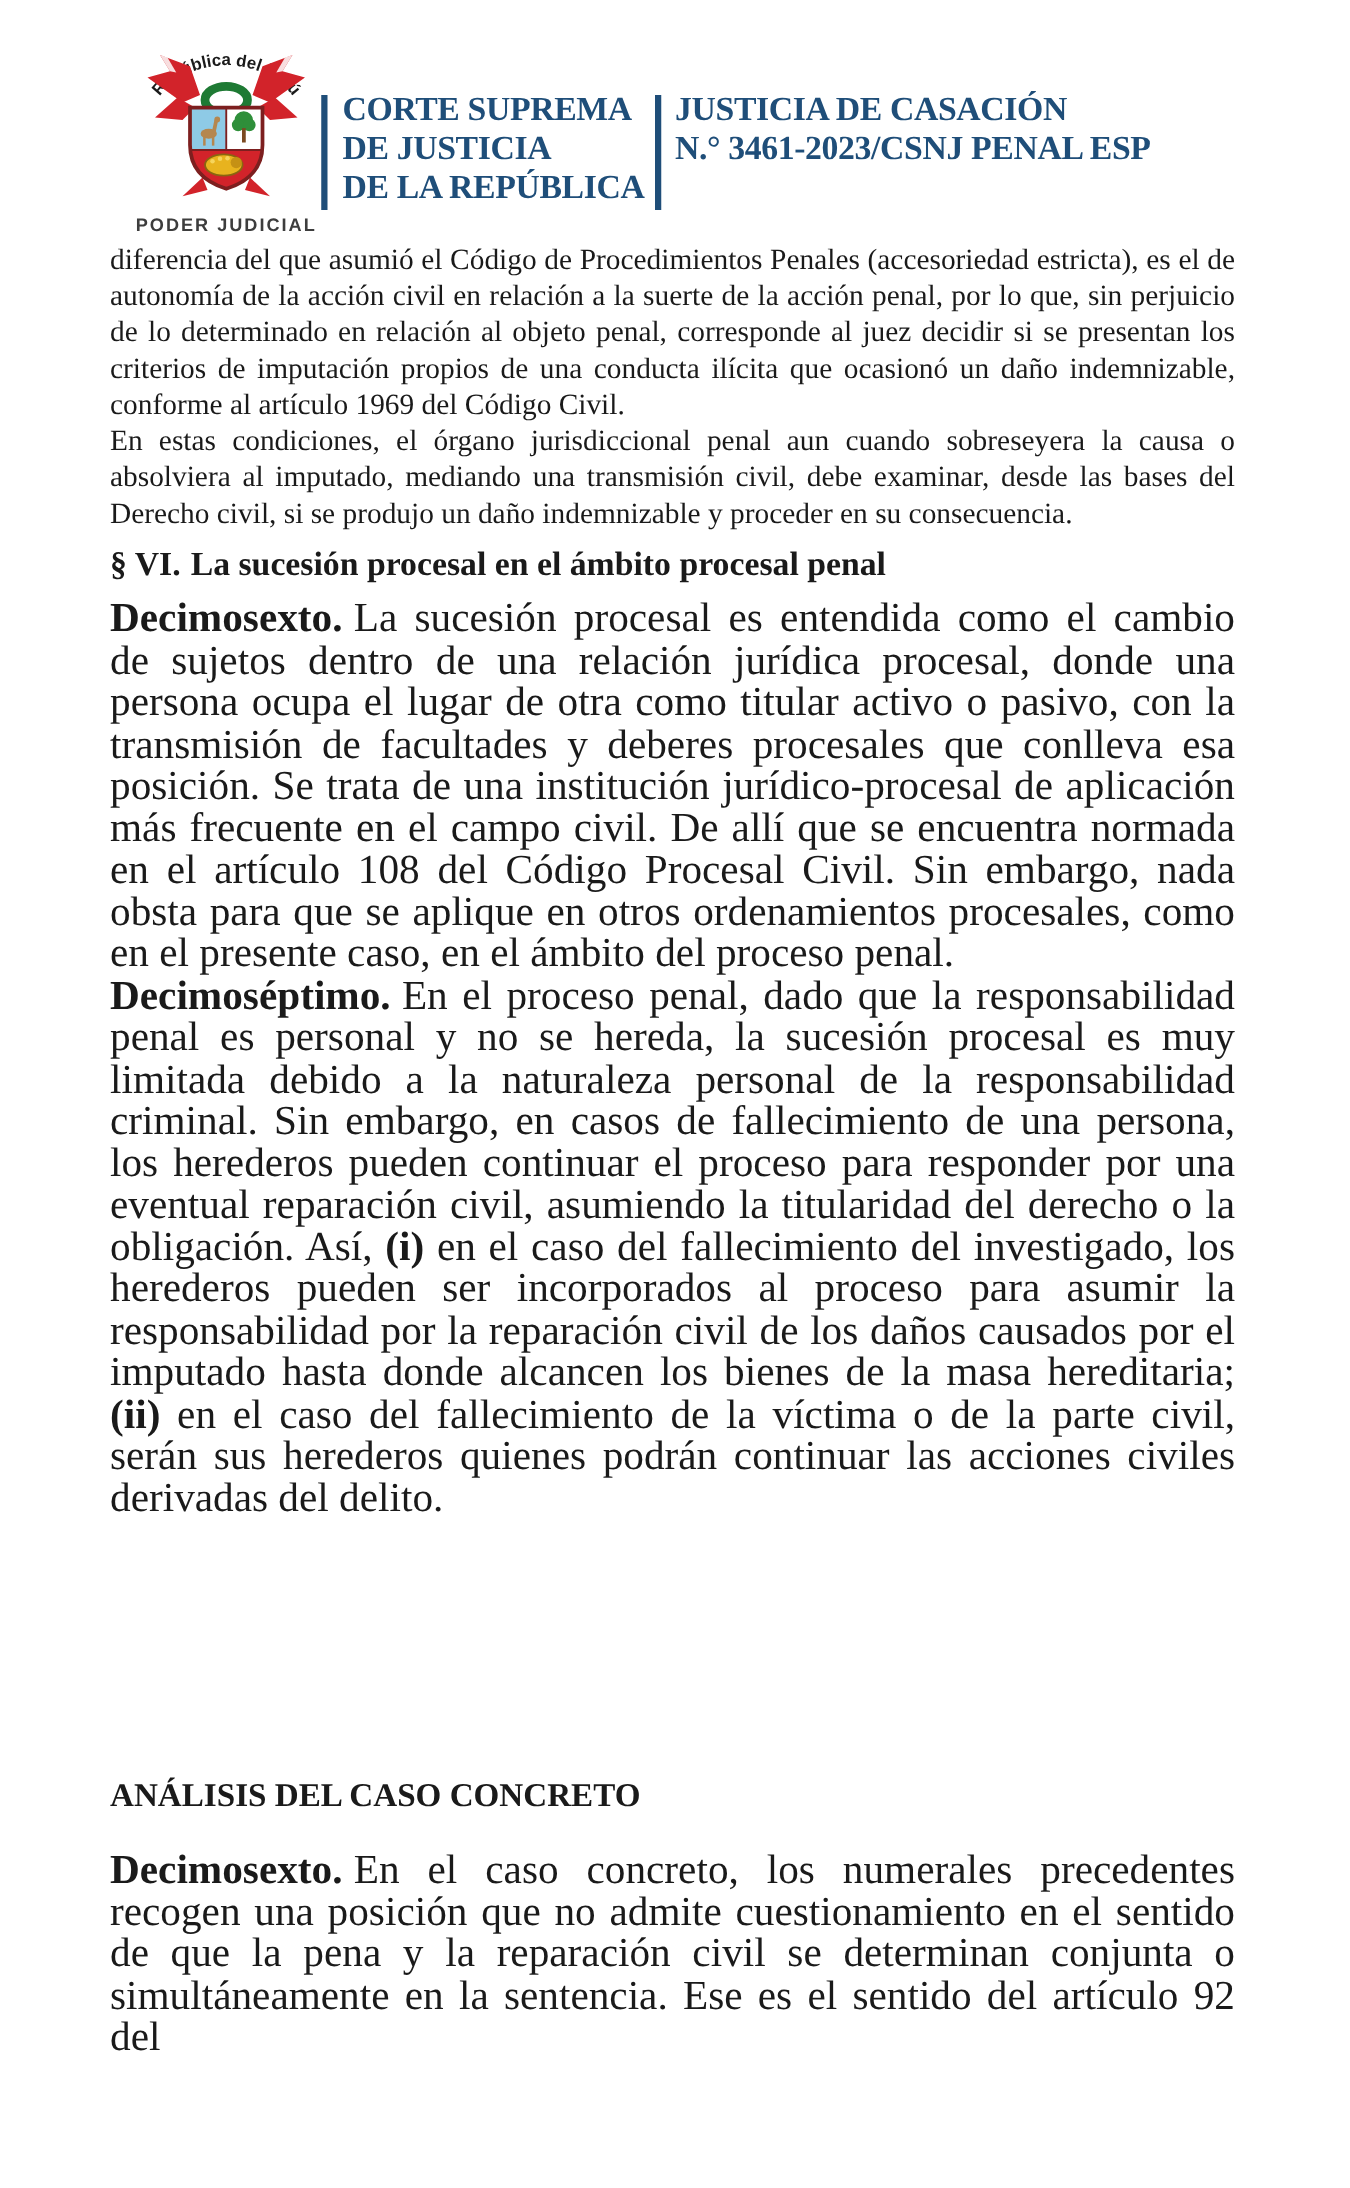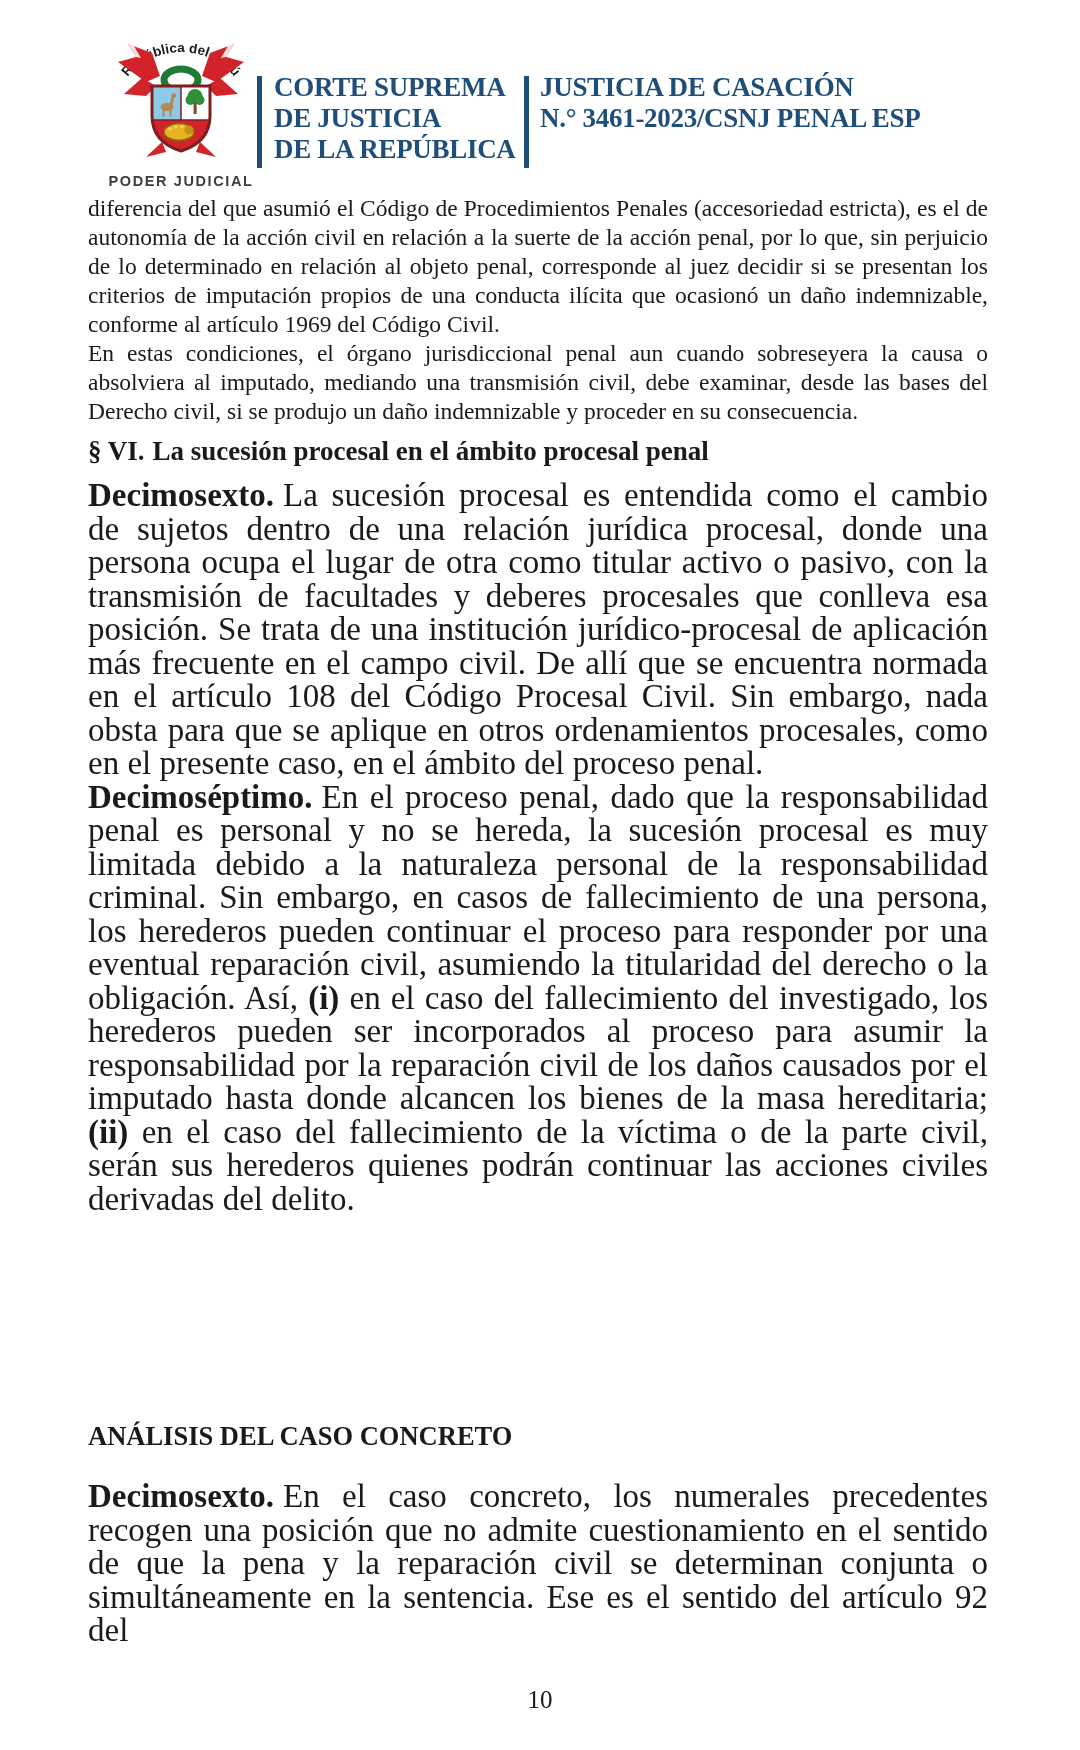--- a/index.html
+++ b/index.html
@@ -140,15 +140,14 @@
   <div class="content">
       <p class="quote">diferencia del que asumió el Código de Procedimientos Penales (accesoriedad estricta), es el de autonomía de la acción civil en relación a la suerte de la acción penal, por lo que, sin perjuicio de lo determinado en relación al objeto penal, corresponde al juez decidir si se presentan los criterios de imputación propios de una conducta ilícita que ocasionó un daño indemnizable, conforme al artículo 1969 del Código Civil.</p>
       <p class="quote">En estas condiciones, el órgano jurisdiccional penal aun cuando sobreseyera la causa o absolviera al imputado, mediando una transmisión civil, debe examinar, desde las bases del Derecho civil, si se produjo un daño indemnizable y proceder en su consecuencia.</p>
       <div class="section-heading"><span class="sec-prefix">§ VI.</span><span>La sucesión procesal en el ámbito procesal penal</span></div>
       <p class="para"><span class="lead">Decimosexto.</span><span>La sucesión procesal es entendida como el cambio de sujetos dentro de una relación jurídica procesal, donde una persona ocupa el lugar de otra como titular activo o pasivo, con la transmisión de facultades y deberes procesales que conlleva esa posición. Se trata de una institución jurídico-procesal de aplicación más frecuente en el campo civil. De allí que se encuentra normada en el artículo 108 del Código Procesal Civil. Sin embargo, nada obsta para que se aplique en otros ordenamientos procesales, como en el presente caso, en el ámbito del proceso penal.</span></p>
       <p class="para"><span class="lead">Decimoséptimo.</span><span>En el proceso penal, dado que la responsabilidad penal es personal y no se hereda, la sucesión procesal es muy limitada debido a la naturaleza personal de la responsabilidad criminal. Sin embargo, en casos de fallecimiento de una persona, los herederos pueden continuar el proceso para responder por una eventual reparación civil, asumiendo la titularidad del derecho o la obligación. Así, </span><b>(i)</b><span> en el caso del fallecimiento del investigado, los herederos pueden ser incorporados al proceso para asumir la responsabilidad por la reparación civil de los daños causados por el imputado hasta donde alcancen los bienes de la masa hereditaria; </span><b>(ii)</b><span> en el caso del fallecimiento de la víctima o de la parte civil, serán sus herederos quienes podrán continuar las acciones civiles derivadas del delito.</span></p>
       <div class="center-heading">ANÁLISIS DEL CASO CONCRETO</div>
       <p class="para"><span class="lead">Decimosexto.</span><span>En el caso concreto, los numerales precedentes recogen una posición que no admite cuestionamiento en el sentido de que la pena y la reparación civil se determinan conjunta o simultáneamente en la sentencia. Ese es el sentido del artículo 92 del</span></p>
     </div>
 
-  <div class="page-number">10</div>
 
 </div>
 
 </body></html>

